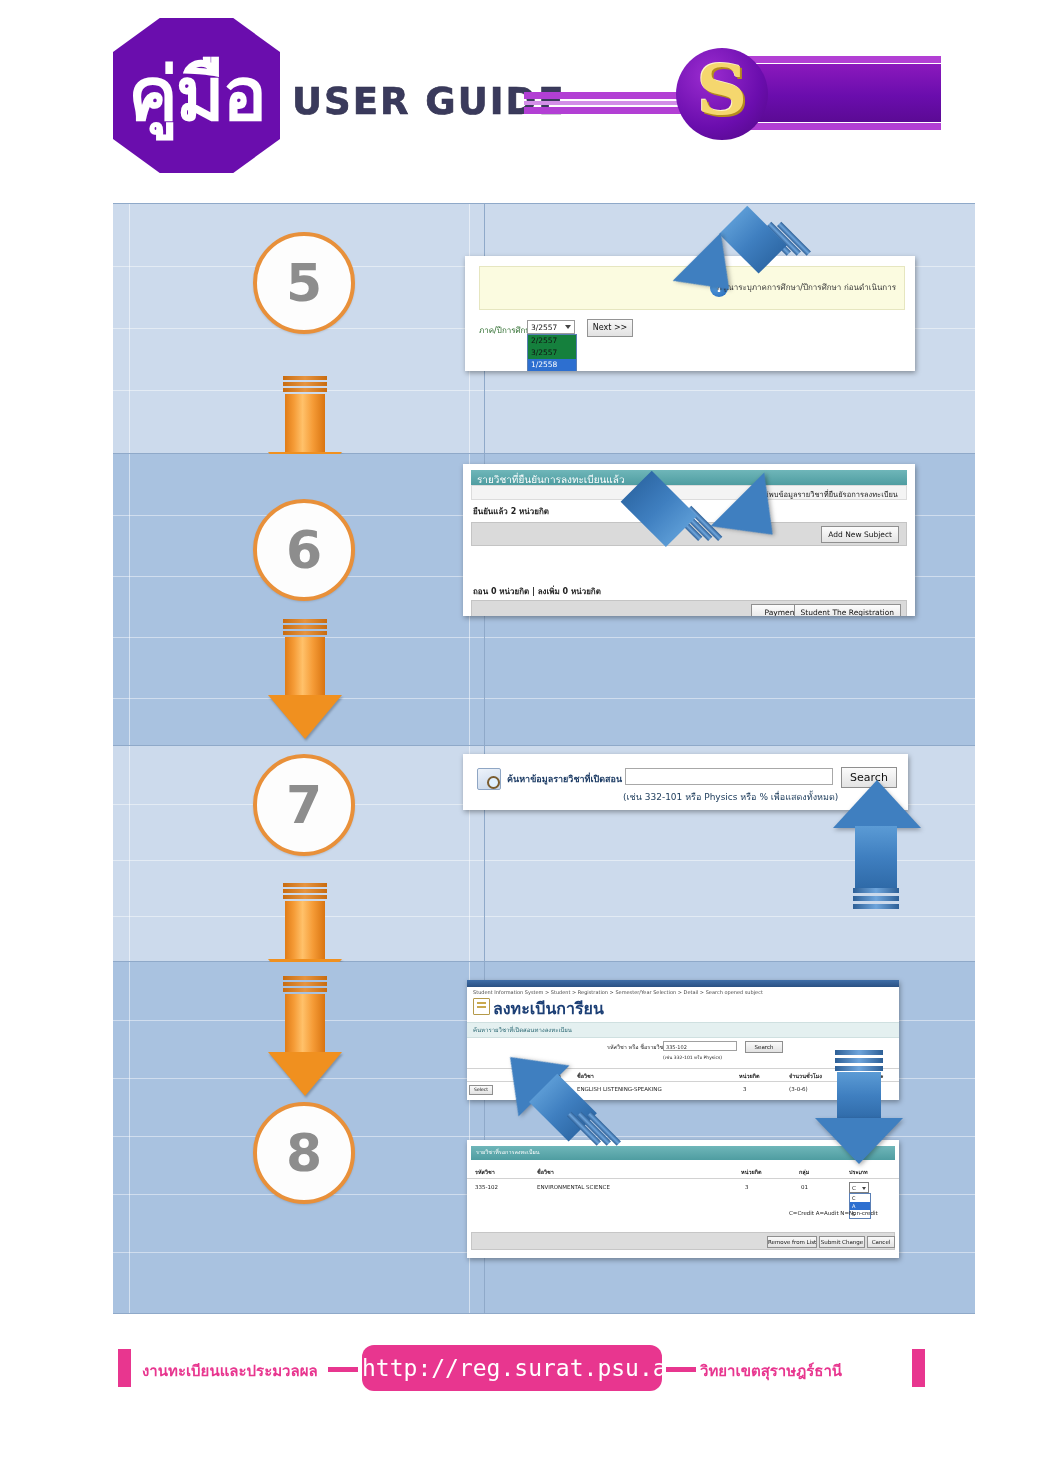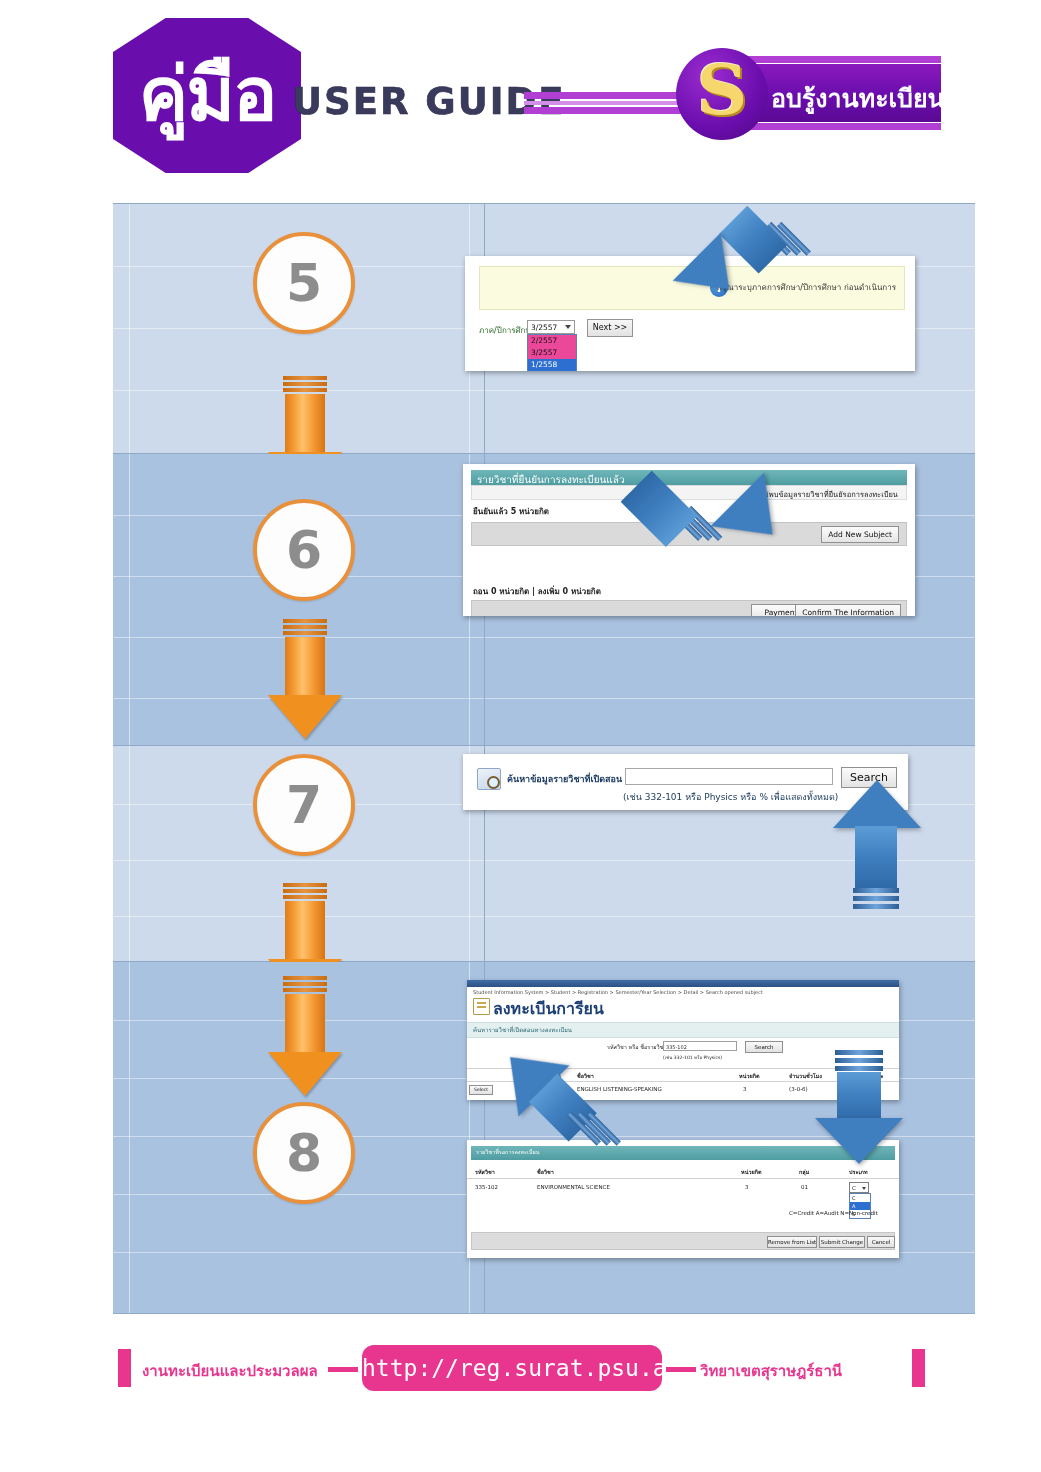--- a/index.html
+++ b/index.html
@@ -4,21 +4,21 @@
 <style>
   html,body{margin:0;padding:0;background:#ffffff;}
   body{
     width:1041px;height:1472px;position:relative;overflow:hidden;
     font-family:"DejaVu Sans","Liberation Sans",sans-serif;
   }
 
   
   .header{position:absolute;left:0;top:0;width:1041px;height:190px;}
   .logo-octagon{
-    position:absolute;left:113px;top:18px;width:188px;height:155px;
+    position:absolute;left:113px;top:18px;width:167px;height:155px;
     background:#6a0dad;
     clip-path:polygon(28% 0%,72% 0%,100% 22%,100% 78%,72% 100%,28% 100%,0% 78%,0% 22%);
     display:flex;align-items:center;justify-content:center;
   }
   .logo-thai{
     color:#ffffff;font-weight:bold;font-size:74px;line-height:1;
     letter-spacing:-2px;font-family:"DejaVu Sans",sans-serif;
     transform:translateY(-2px);
   }
   .userguide-text{
@@ -131,21 +131,21 @@
     position:absolute;right:8px;top:14px;font-size:8px;color:#333;white-space:nowrap;
   }
   .s5-lbl{position:absolute;left:14px;top:68px;font-size:8px;color:#2a6a2a;white-space:nowrap;}
   .s5-sel{
     position:absolute;left:62px;top:64px;width:48px;height:14px;
     border:1px solid #9a9a9a;background:#fff;font-size:7.5px;color:#111;
     padding-left:3px;line-height:14px;box-sizing:border-box;
   }
   .s5-sel .caret{position:absolute;right:3px;top:4px;border-left:3px solid transparent;border-right:3px solid transparent;border-top:4px solid #444;}
   .s5-opts{
-    position:absolute;left:62px;top:78px;width:48px;border:1px solid #5a7fb5;background:#ec4899;
+    position:absolute;left:62px;top:78px;width:48px;border:1px solid #5a7fb5;background:#15803d;
   }
   .s5-opts div{font-size:7.5px;color:#111;padding:0 3px;height:12px;line-height:12px;}
   .s5-opts div.sel{background:#2d6fd0;color:#fff;}
   .s5-next{
     position:absolute;left:122px;top:63px;width:44px;height:16px;
     border:1px solid #949494;background:linear-gradient(180deg,#f7f7f7,#e2e2e2);
     font-size:8px;color:#111;text-align:center;line-height:16px;
   }
 
   
@@ -232,21 +232,20 @@
   <div class="purple-bar">
     <i class="a"></i>
       <i class="b"></i>
       <i class="c"></i>
   </div>
 
   <div class="badge-wrap">
     <div class="badge-bar-top"></div>
     <div class="badge-bar"></div>
     <div class="badge-bar-bot"></div>
-    <div class="badge-thai">อบรู้งานทะเบียนฯ</div>
     <div class="badge-circle">
       <span class="badge-s">S</span>
     </div>
   </div>
 
 </div>
 
 <div class="steps-table">
 
   <div class="step-row row-light" style="height:251px;">
@@ -328,27 +327,27 @@
         <div class="gridline" style="top:183px;"></div>
         <div class="gridline" style="top:244px;"></div>
 
         <div class="shot" style="left:-22px;top:10px;width:452px;height:152px;">
           <div class="s6-th" style="top:6px;">
             <span class="thai">รายวิชาที่ยืนยันการลงทะเบียนแล้ว</span>
           </div>
           <div class="s6-box" style="top:21px;">
             <span class="thai">ไม่พบข้อมูลรายวิชาที่ยืนยัรอการลงทะเบียน</span>
           </div>
-          <div class="s6-txt thai" style="top:41px;">ยืนยันแล้ว 5 หน่วยกิต</div>
+          <div class="s6-txt thai" style="top:41px;">ยืนยันแล้ว 2 หน่วยกิต</div>
           <div class="s6-bar" style="top:58px;"></div>
           <div class="s6-btn" style="right:16px;top:62px;">Add New Subject</div>
           <div class="s6-txt thai" style="top:121px;">ถอน 0 หน่วยกิต | ลงเพิ่ม 0 หน่วยกิต</div>
           <div class="s6-bar" style="top:136px;height:22px;"></div>
           <div class="s6-btn" style="right:104px;top:140px;width:58px;padding:0;">Payment</div>
-          <div class="s6-btn" style="right:14px;top:140px;">Confirm The Information</div>
+          <div class="s6-btn" style="right:14px;top:140px;">Student The Registration</div>
         </div>
 
         <div class="barrow" style="left:176px;top:22px;width:140px;height:120px;">
           <div class="bs" style="left:6px;top:34px;width:6px;height:44px;transform:rotate(-45deg);transform-origin:top left;"></div>
           <div class="bs" style="left:16px;top:34px;width:6px;height:44px;transform:rotate(-45deg);transform-origin:top left;"></div>
           <div class="bs" style="left:26px;top:34px;width:6px;height:44px;transform:rotate(-45deg);transform-origin:top left;"></div>
           <div class="bt" style="left:36px;top:40px;width:44px;height:64px;transform:rotate(135deg);transform-origin:top left;"></div>
           <div class="bh" style="left:56px;top:16px;border-left:38px solid transparent;border-right:38px solid transparent;border-top:50px solid #3f7fc0;transform:rotate(-45deg);"></div>
         </div>
       </div>

